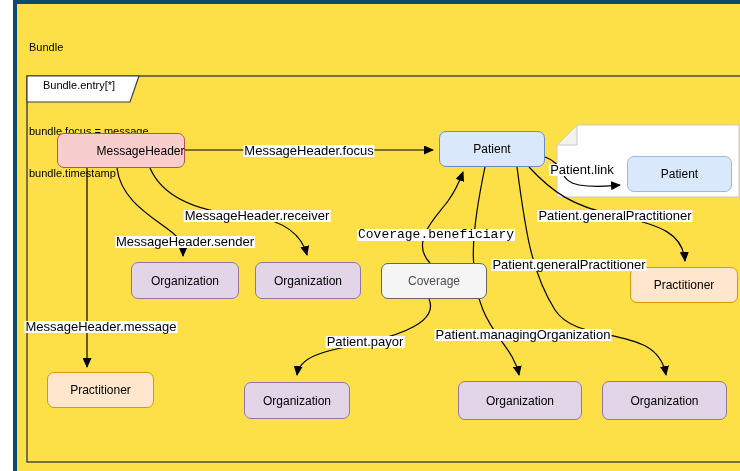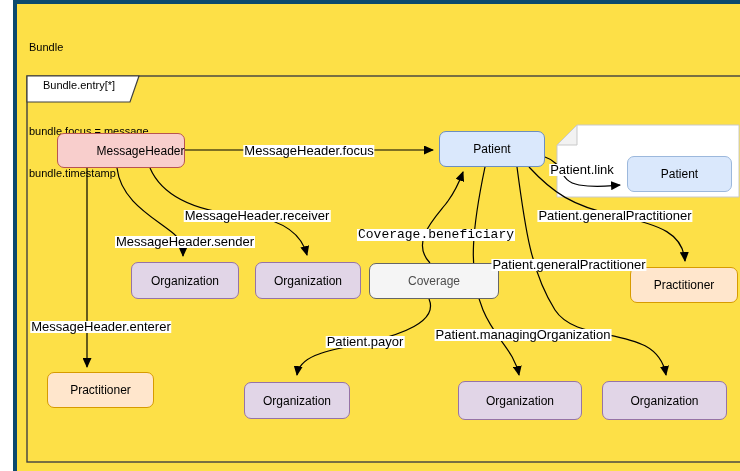--- a/index.html
+++ b/index.html
@@ -96,32 +96,32 @@
     </g>
   </svg>
 
   <div class="frame-tab-label">Bundle.entry[*]</div>
 
 
   <div class="node node-red" style="left:40px;top:129px;width:128px;height:35px;">MessageHeader</div>
   <div class="node node-blue" style="left:422px;top:127px;width:106px;height:36px;">Patient</div>
   <div class="node node-purple" style="left:114px;top:258px;width:108px;height:37px;">Organization</div>
   <div class="node node-purple" style="left:238px;top:258px;width:106px;height:37px;">Organization</div>
-  <div class="node node-gray" style="left:352px;top:259px;width:130px;height:36px;">Coverage</div>
+  <div class="node node-gray" style="left:364px;top:259px;width:106px;height:36px;">Coverage</div>
   <div class="node node-orange" style="left:30px;top:368px;width:107px;height:36px;">Practitioner</div>
   <div class="node node-purple" style="left:227px;top:378px;width:106px;height:37px;">Organization</div>
   <div class="node node-purple" style="left:441px;top:377px;width:124px;height:39px;">Organization</div>
   <div class="node node-purple" style="left:585px;top:377px;width:125px;height:39px;">Organization</div>
   <div class="node node-orange" style="left:613px;top:263px;width:108px;height:36px;">Practitioner</div>
   <div class="node node-blue-light" style="left:610px;top:152px;width:105px;height:36px;">Patient</div>
 
   <div class="edge-label" style="left:292px;top:147px;">MessageHeader.focus</div>
   <div class="edge-label" style="left:168px;top:238px;">MessageHeader.sender</div>
   <div class="edge-label" style="left:240px;top:212px;">MessageHeader.receiver</div>
-  <div class="edge-label" style="left:84px;top:323px;">MessageHeader.enterer</div>
+  <div class="edge-label" style="left:84px;top:323px;">MessageHeader.message</div>
   <div class="edge-label" style="left:419px;top:231px;font-family:Liberation Mono, monospace;">Coverage.beneficiary</div>
   <div class="edge-label" style="left:348px;top:338px;">Patient.payor</div>
   <div class="edge-label" style="left:506px;top:331px;">Patient.managingOrganization</div>
   <div class="edge-label" style="left:598px;top:212px;">Patient.generalPractitioner</div>
   <div class="edge-label" style="left:552px;top:261px;">Patient.generalPractitioner</div>
   <div class="edge-label" style="left:565px;top:166px;">Patient.link</div>
 
 </div>
 
 </body></html>

